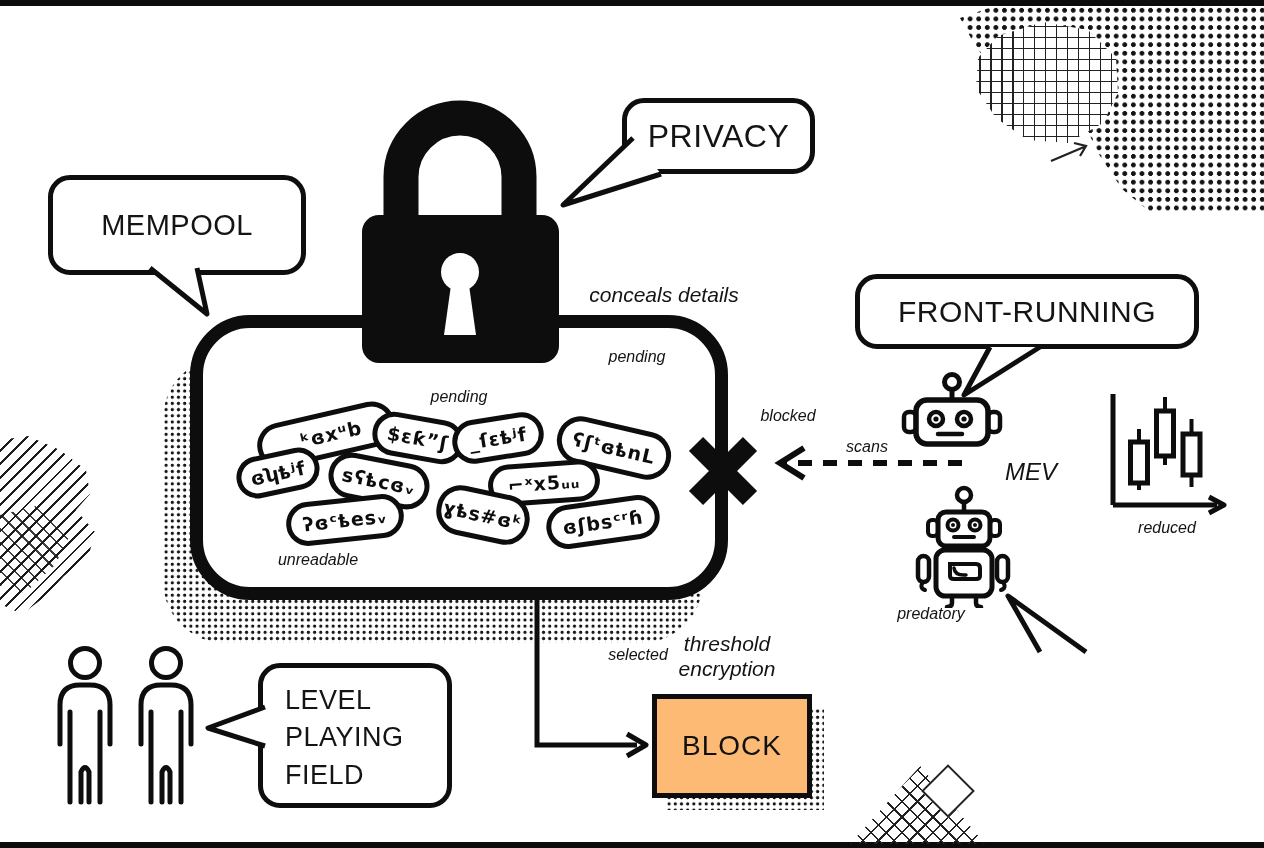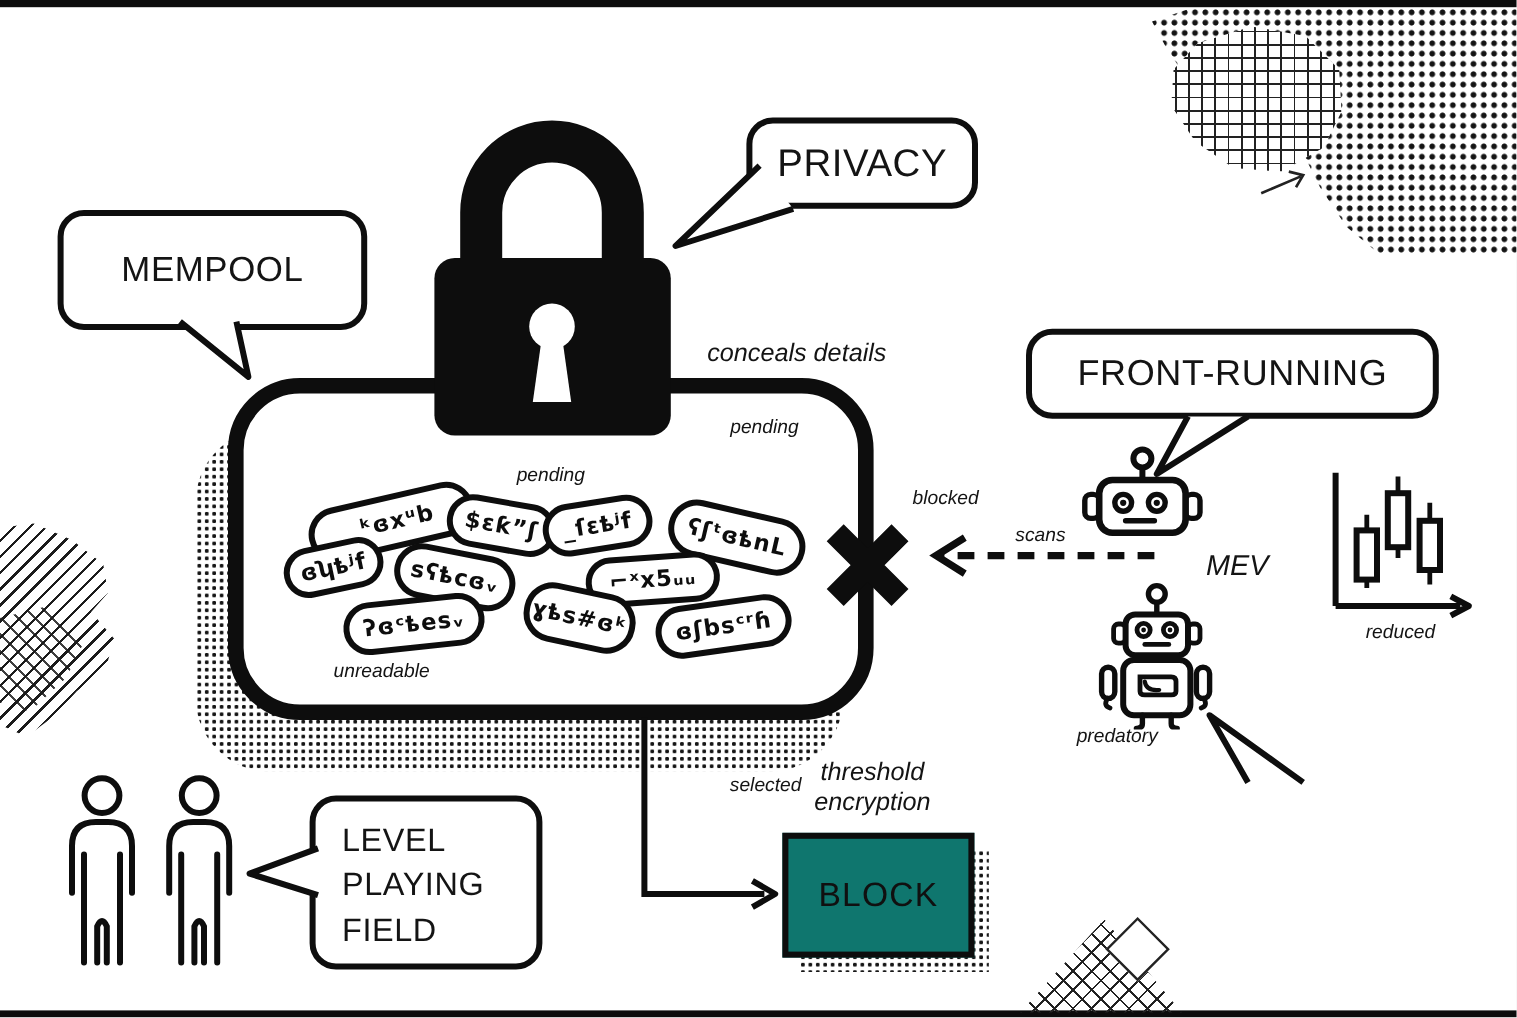--- a/index.html
+++ b/index.html
@@ -29,21 +29,21 @@
   .mempool{background:#fff;border:13px solid #0d0d0d;border-radius:60px;z-index:2;box-sizing:border-box;}
   .pill{position:absolute;background:#fff;border:5px solid #0d0d0d;border-radius:24px;
         display:flex;align-items:center;justify-content:center;box-sizing:border-box;
         font-family:"DejaVu Sans",sans-serif;font-weight:bold;font-size:19px;letter-spacing:1px;
         color:#0d0d0d;z-index:4;white-space:nowrap;}
   
   .lbl{font-style:italic;font-size:16px;color:#141414;white-space:nowrap;
        transform:translateX(-50%);z-index:6;}
   .lbl-sm{font-size:21px;}
   
-  .blockbox{background:#0f766e;border:5px solid #0d0d0d;display:flex;align-items:center;
+  .blockbox{background:#fdba74;border:5px solid #0d0d0d;display:flex;align-items:center;
             justify-content:center;font-size:28px;letter-spacing:1px;z-index:5;box-sizing:border-box;}
   svg{display:block;}
 </style>
 </head>
 <body>
 
 <div id="canvas">
 
   <div class="abs bar" style="left:0;top:0;width:1264px;height:6px;"></div>
   <div class="abs bar" style="left:0;top:842px;width:1264px;height:6px;"></div>

